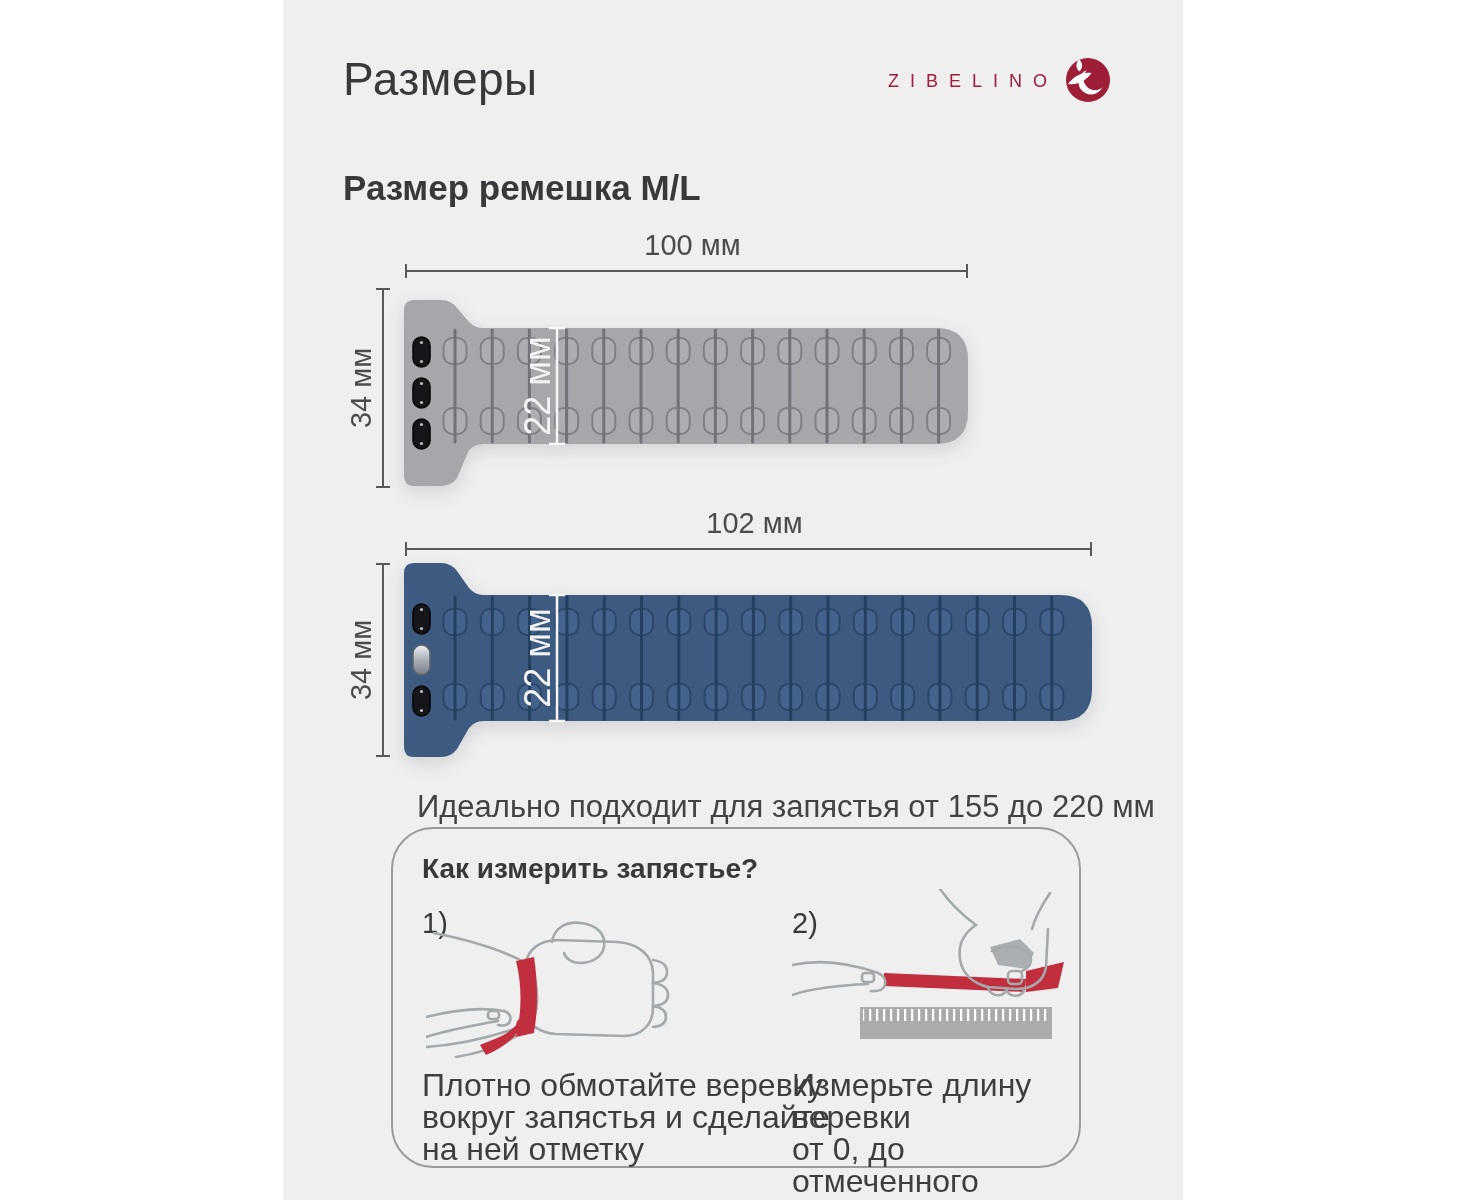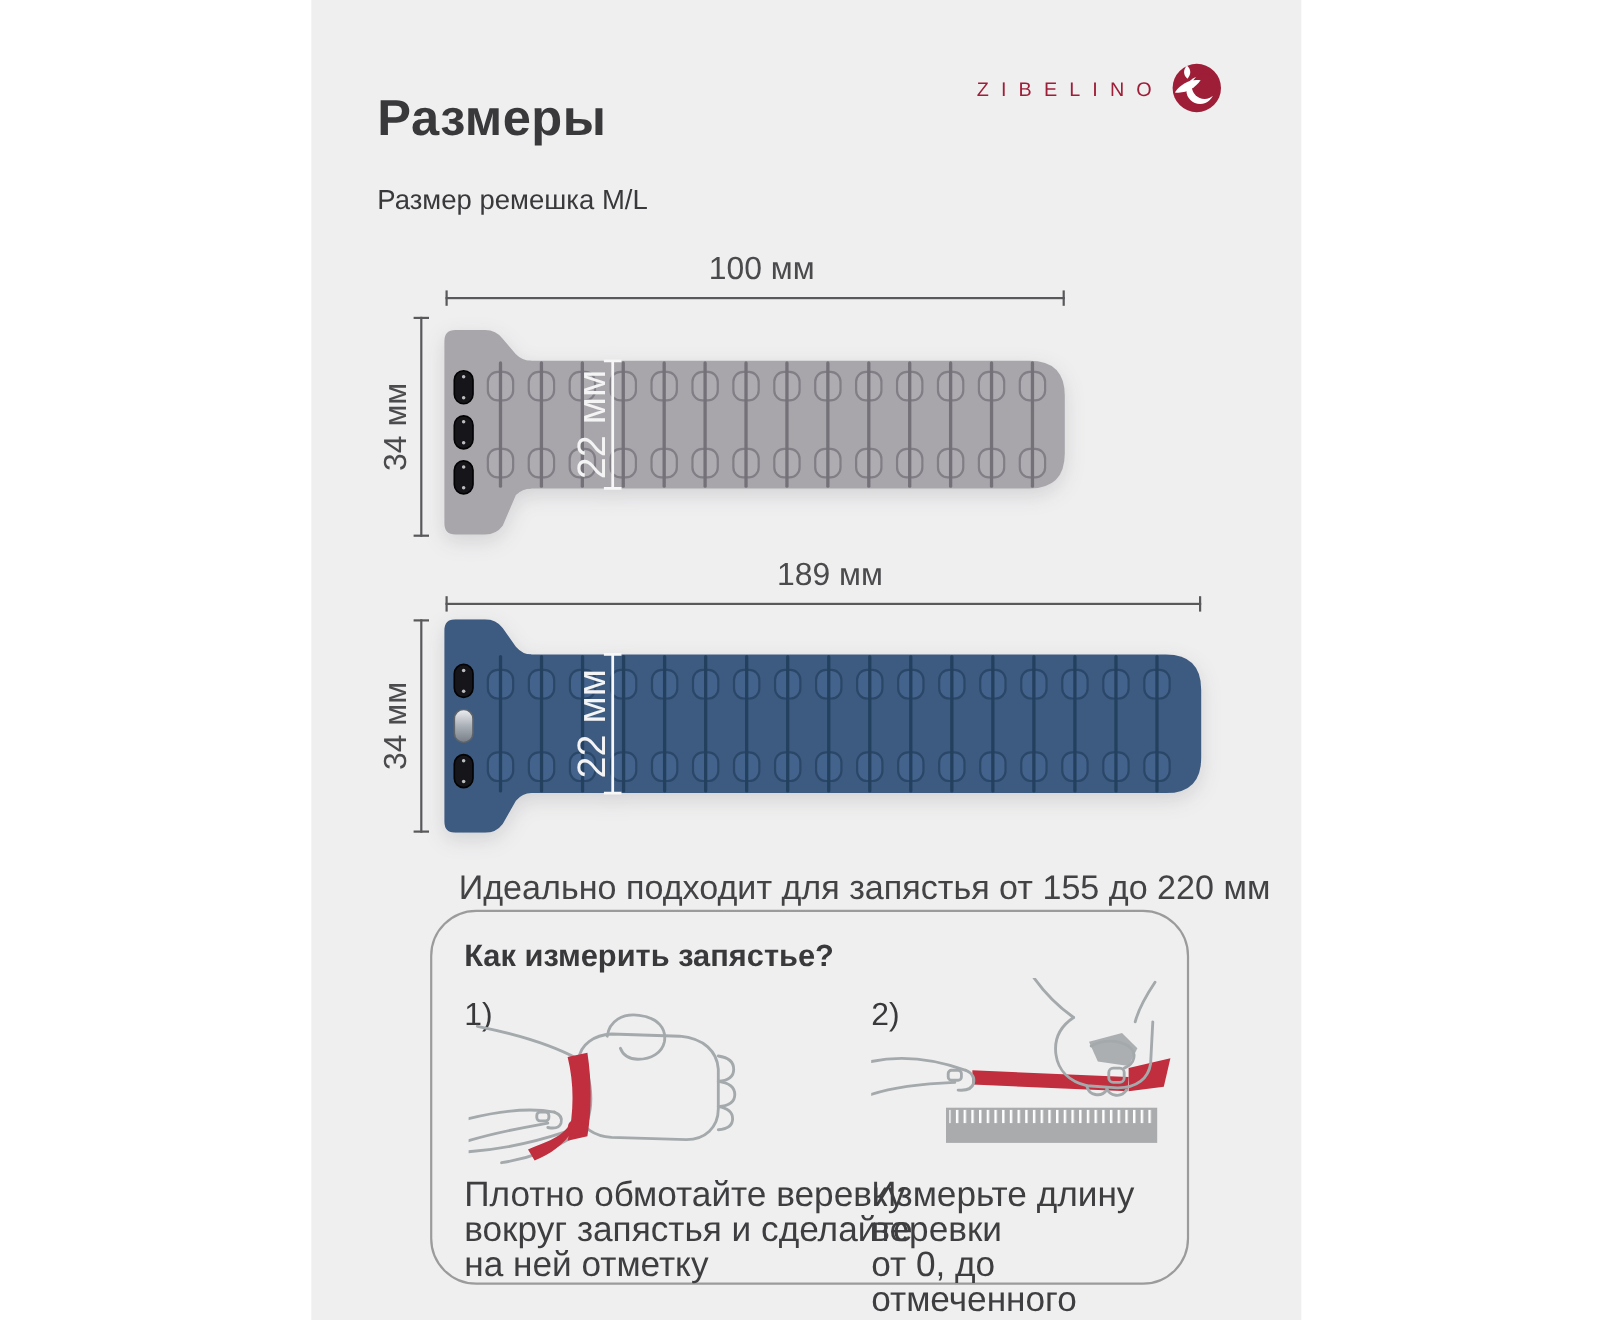--- a/index.html
+++ b/index.html
@@ -6,22 +6,22 @@
     --panel-bg:#efeff0; --text-dark:#39393b; --text-mid:#4b4b4d;
     --dim-line:#59595b; --brand-red:#9e1d37; --rope-red:#c12e3e;
     --box-border:#9b9b9b; --hand-stroke:#a4a9ac; --ruler-gray:#a9abad;
   }
   *{box-sizing:border-box;}
   html,body{margin:0;padding:0;background:#ffffff;}
   body{font-family:"Liberation Sans", sans-serif;}
   .stage{position:relative;width:1467px;height:1200px;margin:0 auto;background:#ffffff;overflow:hidden;}
   .panel{position:absolute;left:283px;top:0;width:900px;height:1200px;background:var(--panel-bg);}
   .abs{position:absolute;}
-  .page-title{left:343px;top:52px;font-size:46px;font-weight:700;color:var(--text-dark);letter-spacing:.5px;margin-top:28px;}
-  .subtitle{left:343px;top:168px;font-size:25px;font-weight:400;color:var(--text-dark);}
+  .page-title{left:343px;top:52px;font-size:46px;font-weight:400;color:var(--text-dark);letter-spacing:.5px;}
+  .subtitle{left:343px;top:168px;font-size:35px;font-weight:700;color:var(--text-dark);}
   .brand{left:888px;top:57px;height:46px;display:flex;align-items:center;}
   .brand-word{font-size:18px;font-weight:500;letter-spacing:11px;color:var(--brand-red);margin-right:7px;margin-top:2px;}
   .brand-mark{width:46px;height:46px;display:block;}
   
   .dim-h{position:absolute;height:2px;background:var(--dim-line);}
   .dim-h::before,.dim-h::after{content:'';position:absolute;top:-6px;width:2px;height:14px;background:var(--dim-line);}
   .dim-h::before{left:0;} .dim-h::after{right:0;}
   .dim-v{position:absolute;width:2px;background:var(--dim-line);}
   .dim-v::before,.dim-v::after{content:'';position:absolute;left:-6px;width:14px;height:2px;background:var(--dim-line);}
   .dim-v::before{top:0;} .dim-v::after{bottom:0;}
@@ -129,21 +129,21 @@
       </g>
     <g>
       <line class="dim-white" x1="157" y1="28" x2="157" y2="144"></line>
       <line class="dim-white" x1="149" y1="28" x2="165" y2="28"></line>
       <line class="dim-white" x1="149" y1="144" x2="165" y2="144"></line>
       <text class="dim-white-text" x="138" y="86" dy="12" text-anchor="middle" transform="rotate(-90 138 86)">22 мм</text>
     </g>
   </svg>
 
   <div class="dim-h" style="left:405px;top:548px;width:687px;">
-    <div class="dim-label dim-label-h">189 мм</div>
+    <div class="dim-label dim-label-h">102 мм</div>
   </div>
   <div class="dim-v" style="left:382px;top:563px;height:194px;">
     <div class="dim-label dim-label-v">34 мм</div>
   </div>
 
   <svg class="strap-svg" style="left:400px;top:563px;" width="700" height="194" viewBox="0 0 700 194">
     <defs>
       <linearGradient id="silverGrad" x1="0" y1="0" x2="0" y2="1">
         <stop offset="0" stop-color="#edeff1"></stop>
         <stop offset="0.5" stop-color="#aab0b7"></stop>

